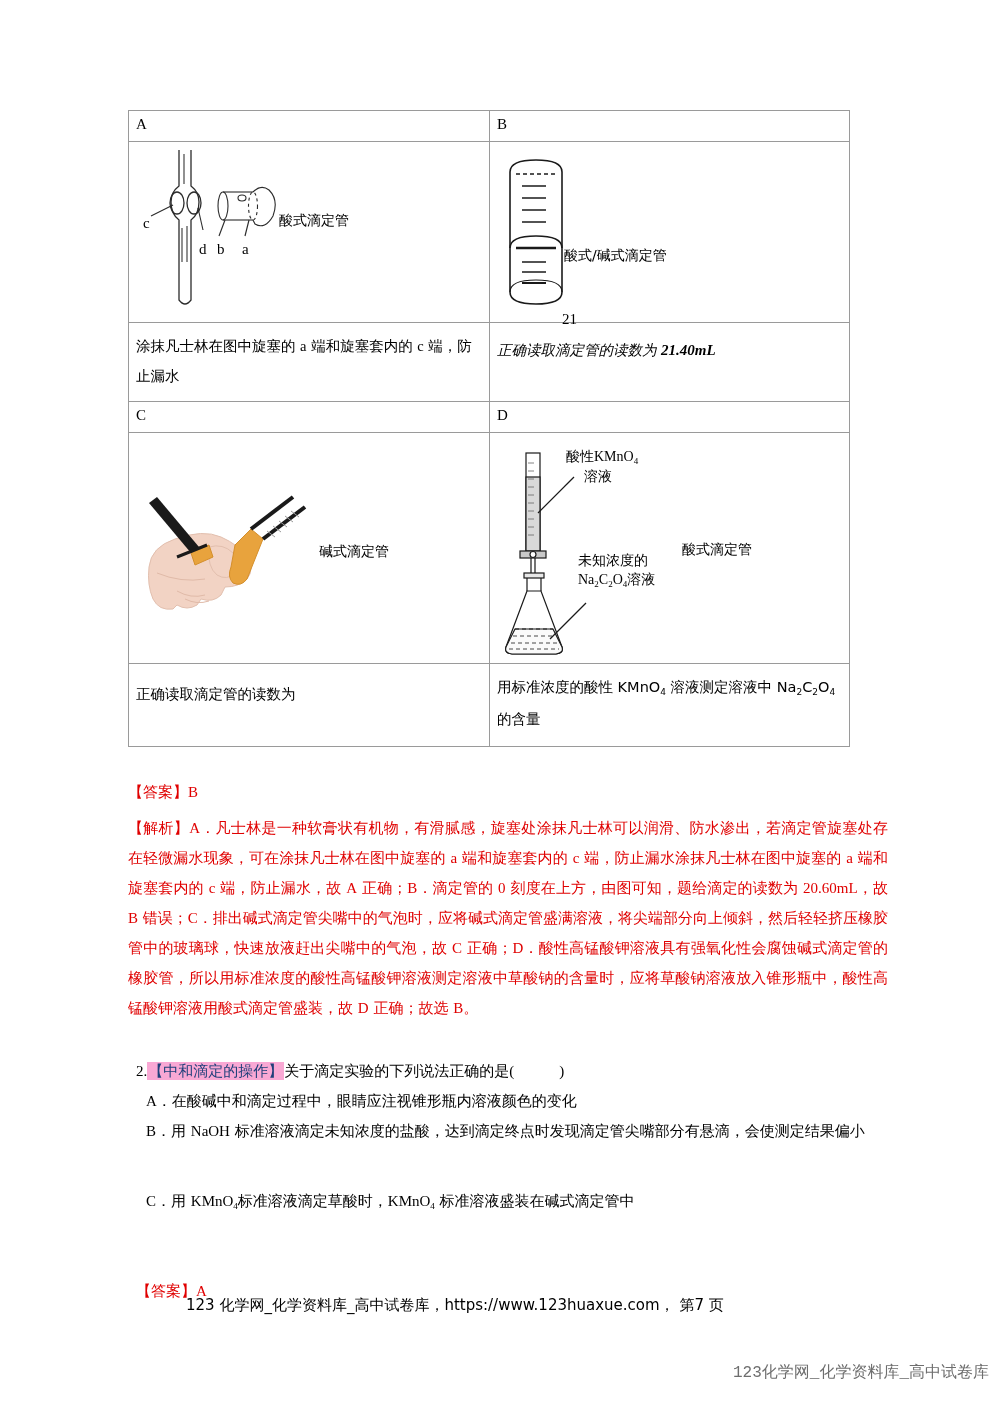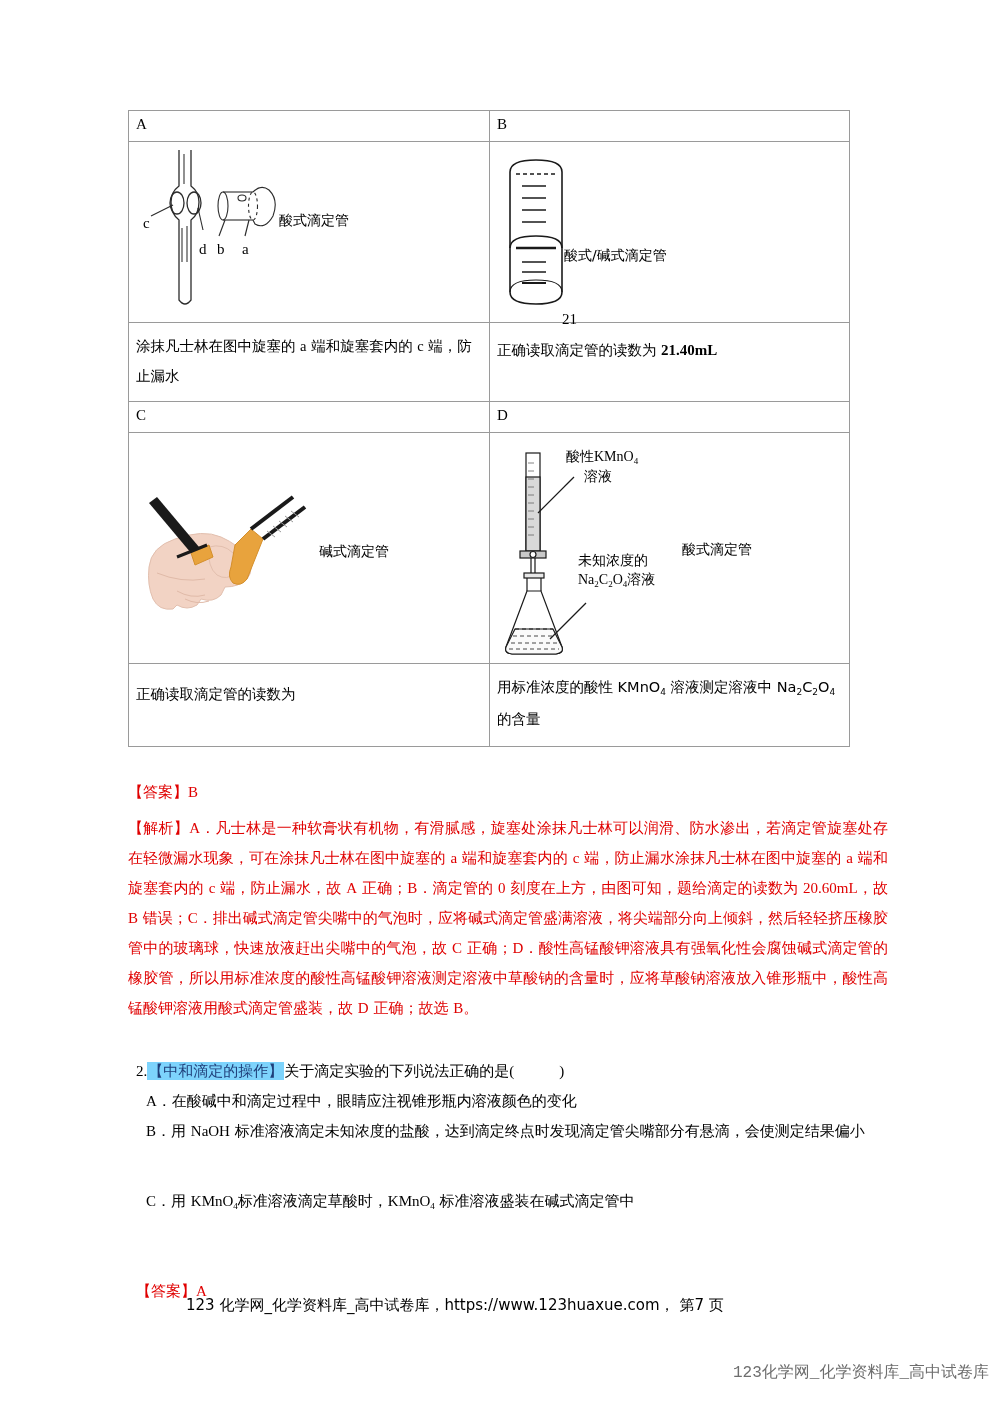--- a/index.html
+++ b/index.html
@@ -86,21 +86,21 @@
   .q-line {
     position:absolute;
     font-family:"DejaVu Sans", sans-serif;
     font-size:15px;
     line-height:30px;
     color:#000;
   }
   .q-line .lat { font-family:"Liberation Serif", serif; }
   .tag {
     color:#1f3f7a;
-    background:#7dd3fc;
+    background:#f9a8d4;
     padding:0 1px;
     margin-top:44px;
   }
 
   
   .footer {
     position:absolute;
     left:186px; top:1296px;
     font-family:"DejaVu Sans", sans-serif;
     font-size:15px;
@@ -210,21 +210,21 @@
           <div class="fig-label" style="left:74px;top:105px;">酸式/碱式滴定管</div>
         </div>
       </td>
     </tr>
 
     <tr class="desc-row">
       <td class="col-l">
         <div class="cell-desc">涂抹凡士林在图中旋塞的 <span class="lat">a</span> 端和旋塞套内的 <span class="lat">c</span> 端，防止漏水</div>
       </td>
       <td class="col-r">
-        <div class="cell-desc" style="line-height:54px;padding-top:0;">正确读取滴定管的读数为 <span class="bold-num">21.40mL</span></div>
+        <div class="cell-desc" style="line-height:54px;padding-top:0;font-style:italic;">正确读取滴定管的读数为 <span class="bold-num">21.40mL</span></div>
       </td>
     </tr>
 
     <tr class="label-row">
       <td class="col-l">
         <div class="cell-letter">C</div>
       </td>
       <td class="col-r">
         <div class="cell-letter">D</div>
       </td>

